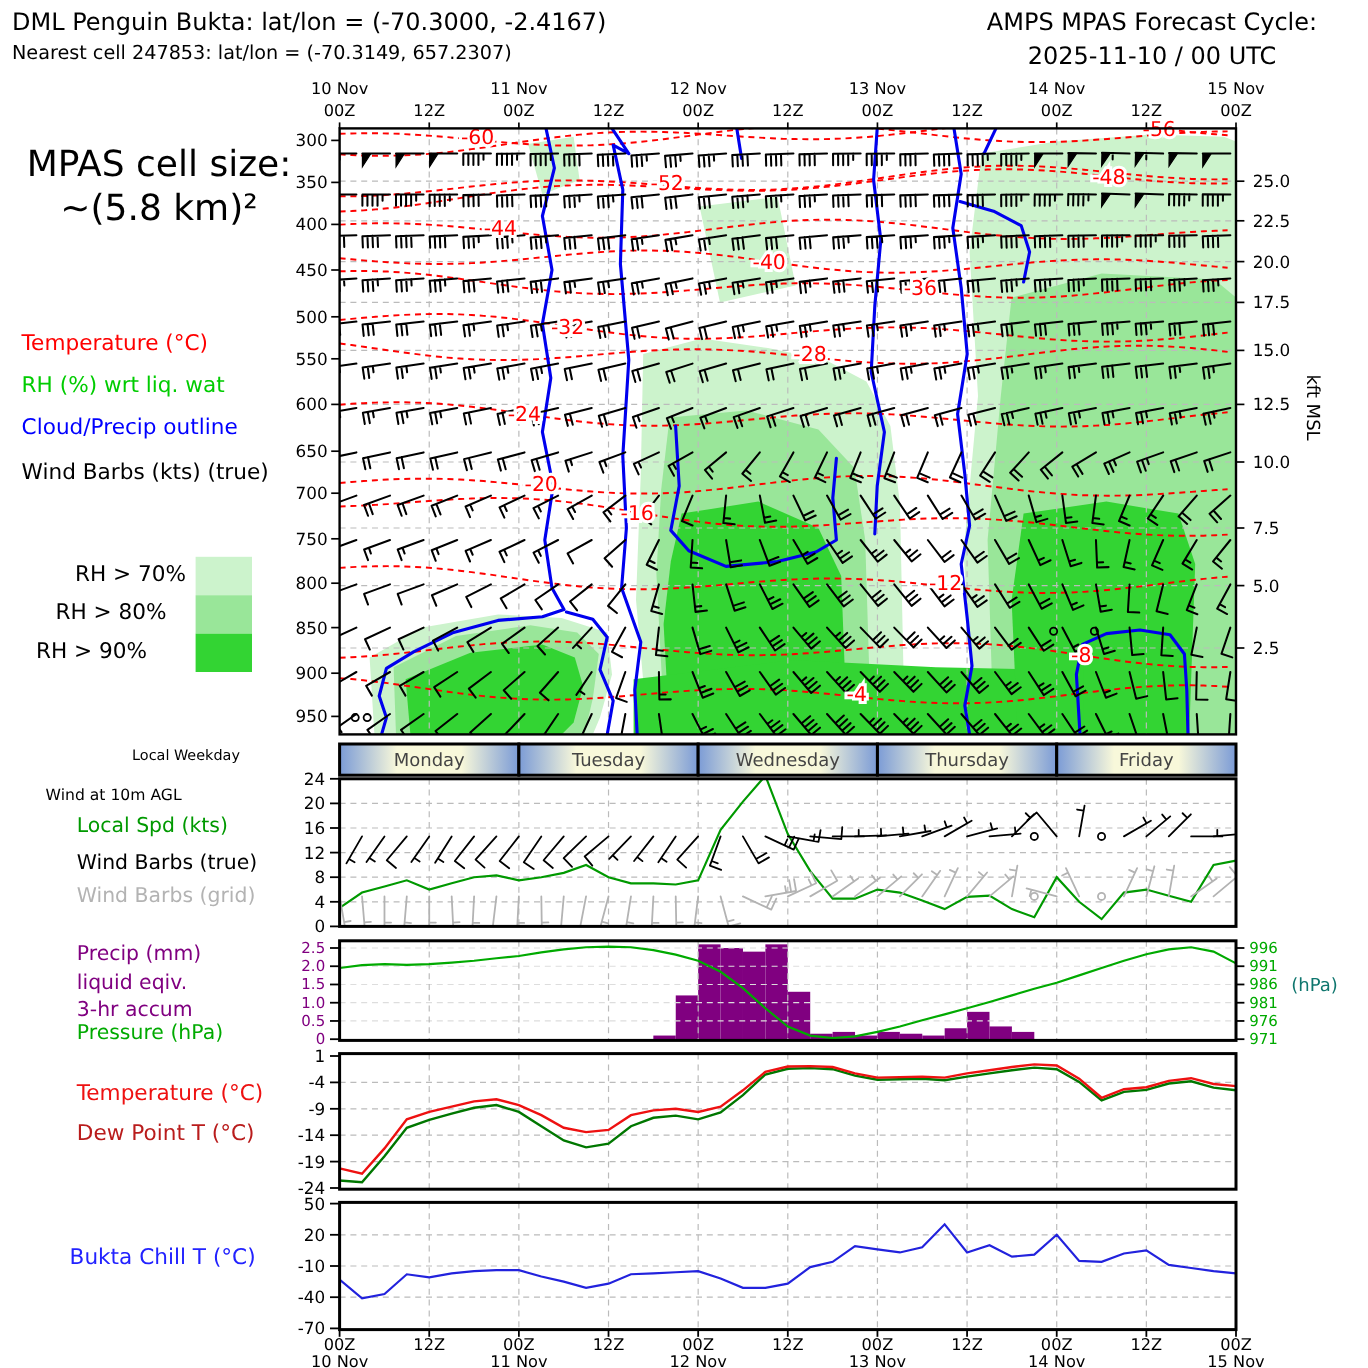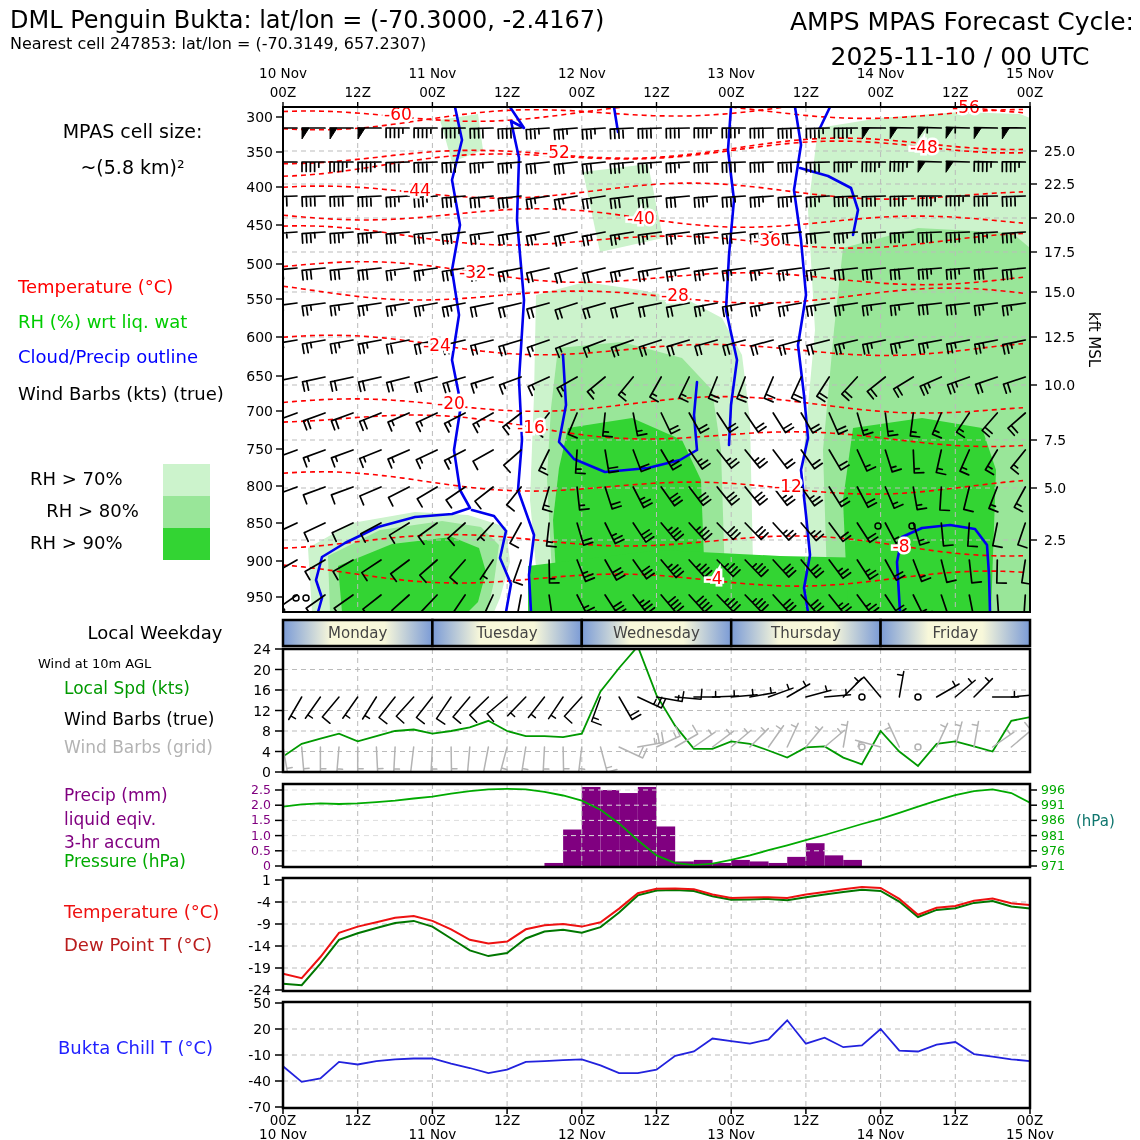--- a/index.html
+++ b/index.html
@@ -1,23 +1,23 @@
 <!DOCTYPE html>
 <html><head>
 <meta charset="utf-8">
 <style>
   html,body{margin:0;padding:0;background:#fff;}
   #app{position:relative;width:1140px;height:1140px;background:#fff;overflow:hidden;
        font-family:"DejaVu Sans","Liberation Sans",sans-serif;}
   .abs{position:absolute;white-space:nowrap;}
   #plot{position:absolute;left:0;top:0;}
-  .hdr1{font-size:24px;color:#000;}
+  .hdr1{font-size:20px;color:#000;}
   .hdr2{font-size:16px;color:#000;}
-  .hdrR{font-size:25px;color:#000;text-align:center;line-height:1.4;}
-  .mpas{font-size:19px;color:#000;text-align:center;}
+  .hdrR{font-size:20px;color:#000;text-align:center;line-height:1.4;}
+  .mpas{font-size:30px;color:#000;text-align:center;}
   .leg{font-size:18px;}
   .sub{font-size:17px;}
   .swatch{position:absolute;left:163px;width:47px;height:32px;}
 </style>
 </head>
 <body>
 
 <div id="app">
   <div class="abs hdr1" style="left:10px;top:6px">DML Penguin Bukta: lat/lon = (-70.3000, -2.4167)</div>
   <div class="abs hdr2" style="left:10px;top:34px">Nearest cell 247853: lat/lon = (-70.3149, 657.2307)</div>
@@ -27,28 +27,28 @@
   </div>
 
   <div class="abs mpas" style="left:15px;top:120px;width:235px">MPAS cell size:</div>
   <div class="abs mpas" style="left:15px;top:156px;width:235px">~(5.8 km)²</div>
 
   <div class="abs leg" style="left:18px;top:276px;color:#ff0000">Temperature (°C)</div>
   <div class="abs leg" style="left:18px;top:311px;color:#00cc00">RH (%) wrt liq. wat</div>
   <div class="abs leg" style="left:18px;top:346px;color:#0000ff">Cloud/Precip outline</div>
   <div class="abs leg" style="left:18px;top:383px;color:#000">Wind Barbs (kts) (true)</div>
 
-  <div class="abs leg" style="left:30px;top:468px;width:125px;text-align:left">RH &gt; 70%</div>
+  <div class="abs leg" style="left:30px;top:468px;width:125px;text-align:right">RH &gt; 70%</div>
   <div class="abs leg" style="left:30px;top:500px;width:125px;text-align:center">RH &gt; 80%</div>
   <div class="abs leg" style="left:30px;top:532px;width:125px;text-align:left">RH &gt; 90%</div>
   <div class="swatch" id="sw70" style="top: 464px; background: rgb(204, 243, 204);"></div>
   <div class="swatch" id="sw80" style="top: 496px; background: rgb(153, 230, 153);"></div>
   <div class="swatch" id="sw90" style="top: 528px; background: rgb(51, 212, 51);"></div>
 
-  <div class="abs" style="left:60px;top:622px;width:190px;text-align:center;font-size:18px">Local Weekday</div>
+  <div class="abs" style="left:60px;top:622px;width:190px;text-align:center;font-size:12px">Local Weekday</div>
   <div class="abs" style="left:38px;top:656px;font-size:13px">Wind at 10m AGL</div>
   <div class="abs sub" style="left:64px;top:678px;color:#009900">Local Spd (kts)</div>
   <div class="abs sub" style="left:64px;top:709px;color:#000">Wind Barbs (true)</div>
   <div class="abs sub" style="left:64px;top:737px;color:#b3b3b3">Wind Barbs (grid)</div>
 
   <div class="abs sub" style="left:64px;top:785px;color:#800080">Precip (mm)</div>
   <div class="abs sub" style="left:64px;top:809px;color:#800080">liquid eqiv.</div>
   <div class="abs sub" style="left:64px;top:832px;color:#800080">3-hr accum</div>
   <div class="abs sub" style="left:64px;top:851px;color:#00aa00">Pressure (hPa)</div>
 

